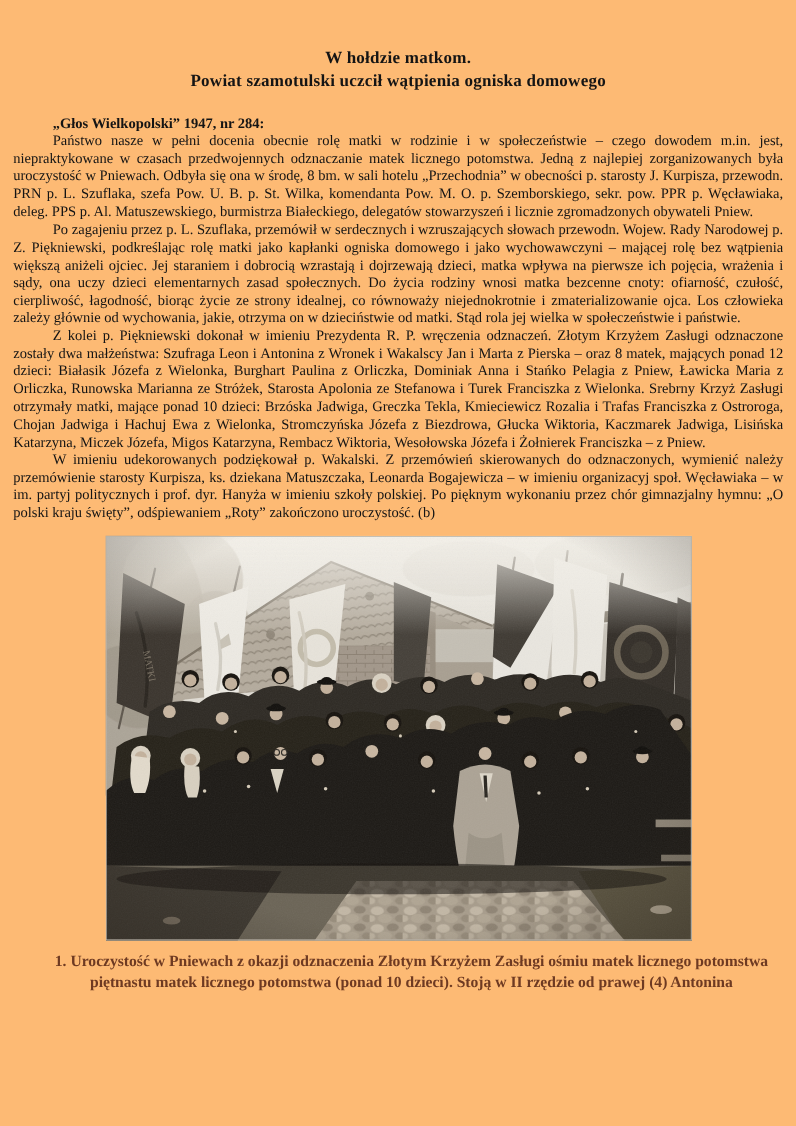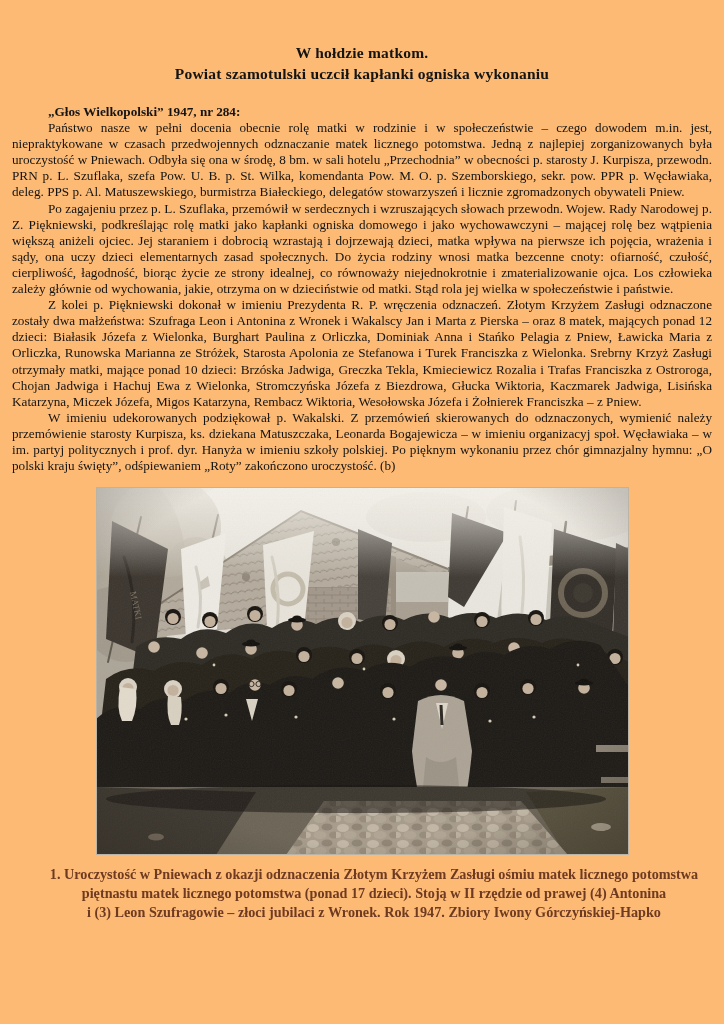--- a/index.html
+++ b/index.html
@@ -48,21 +48,21 @@
     margin-left:24px;
   }
 </style>
 </head>
 <body>
 
 <div class="page">
 
   <div class="title-block">
     <div>W hołdzie matkom.</div>
-    <div>Powiat szamotulski uczcił kapłanki ogniska wykonaniu</div>
+    <div>Powiat szamotulski uczcił wątpienia ogniska domowego</div>
   </div>
 
   <div class="body-text">
     <p class="source-line">„Głos Wielkopolski” 1947, nr 284:</p>
     <p>Państwo nasze w pełni docenia obecnie rolę matki w rodzinie i w społeczeństwie – czego dowodem m.in. jest, niepraktykowane w czasach przedwojennych odznaczanie matek licznego potomstwa. Jedną z najlepiej zorganizowanych była uroczystość w Pniewach. Odbyła się ona w środę, 8 bm. w sali hotelu „Przechodnia” w obecności p. starosty J. Kurpisza, przewodn. PRN p. L. Szuflaka, szefa Pow. U. B. p. St. Wilka, komendanta Pow. M. O. p. Szemborskiego, sekr. pow. PPR p. Węcławiaka, deleg. PPS p. Al. Matuszewskiego, burmistrza Białeckiego, delegatów stowarzyszeń i licznie zgromadzonych obywateli Pniew.</p>
     <p>Po zagajeniu przez p. L. Szuflaka, przemówił w serdecznych i wzruszających słowach przewodn. Wojew. Rady Narodowej p. Z. Piękniewski, podkreślając rolę matki jako kapłanki ogniska domowego i jako wychowawczyni – mającej rolę bez wątpienia większą aniżeli ojciec. Jej staraniem i dobrocią wzrastają i dojrzewają dzieci, matka wpływa na pierwsze ich pojęcia, wrażenia i sądy, ona uczy dzieci elementarnych zasad społecznych. Do życia rodziny wnosi matka bezcenne cnoty: ofiarność, czułość, cierpliwość, łagodność, biorąc życie ze strony idealnej, co równoważy niejednokrotnie i zmaterializowanie ojca. Los człowieka zależy głównie od wychowania, jakie, otrzyma on w dzieciństwie od matki. Stąd rola jej wielka w społeczeństwie i państwie.</p>
     <p>Z kolei p. Piękniewski dokonał w imieniu Prezydenta R. P. wręczenia odznaczeń. Złotym Krzyżem Zasługi odznaczone zostały dwa małżeństwa: Szufraga Leon i Antonina z Wronek i Wakalscy Jan i Marta z Pierska – oraz 8 matek, mających ponad 12 dzieci: Białasik Józefa z Wielonka, Burghart Paulina z Orliczka, Dominiak Anna i Stańko Pelagia z Pniew, Ławicka Maria z Orliczka, Runowska Marianna ze Stróżek, Starosta Apolonia ze Stefanowa i Turek Franciszka z Wielonka. Srebrny Krzyż Zasługi otrzymały matki, mające ponad 10 dzieci: Brzóska Jadwiga, Greczka Tekla, Kmieciewicz Rozalia i Trafas Franciszka z Ostroroga, Chojan Jadwiga i Hachuj Ewa z Wielonka, Stromczyńska Józefa z Biezdrowa, Głucka Wiktoria, Kaczmarek Jadwiga, Lisińska Katarzyna, Miczek Józefa, Migos Katarzyna, Rembacz Wiktoria, Wesołowska Józefa i Żołnierek Franciszka – z Pniew.</p>
     <p>W imieniu udekorowanych podziękował p. Wakalski. Z przemówień skierowanych do odznaczonych, wymienić należy przemówienie starosty Kurpisza, ks. dziekana Matuszczaka, Leonarda Bogajewicza – w imieniu organizacyj społ. Węcławiaka – w im. partyj politycznych i prof. dyr. Hanyża w imieniu szkoły polskiej. Po pięknym wykonaniu przez chór gimnazjalny hymnu: „O polski kraju święty”, odśpiewaniem „Roty” zakończono uroczystość. (b)</p>
   </div>
 
@@ -266,17 +266,16 @@
 
       <rect x="0" y="0" width="533" height="90" fill="url(#topwash)"></rect>
       <rect x="0" y="0" width="533" height="368" filter="url(#grain)" opacity="0.07"></rect>
       <rect x="0" y="0" width="533" height="368" fill="url(#vig)"></rect>
       <rect x="0.5" y="0.5" width="532" height="367" fill="none" stroke="#b9b3a8" stroke-width="1"></rect>
     </svg>
   </figure>
 
   <div class="caption-block">
     <div>1. Uroczystość w Pniewach z okazji odznaczenia Złotym Krzyżem Zasługi ośmiu matek licznego potomstwa</div>
-    <div>piętnastu matek licznego potomstwa (ponad 17 dzieci). Stoją w II rzędzie od prawej (4) Antonina</div>
-    <div>i (3) Leon Szufragowie – złoci jubilaci z Wronek. Rok 1947. Zbiory Iwony Górczyńskiej-Hapko</div>
+    <div>piętnastu matek licznego potomstwa (ponad 10 dzieci). Stoją w II rzędzie od prawej (4) Antonina</div>
   </div>
 
 </div>
 
 </body></html>

